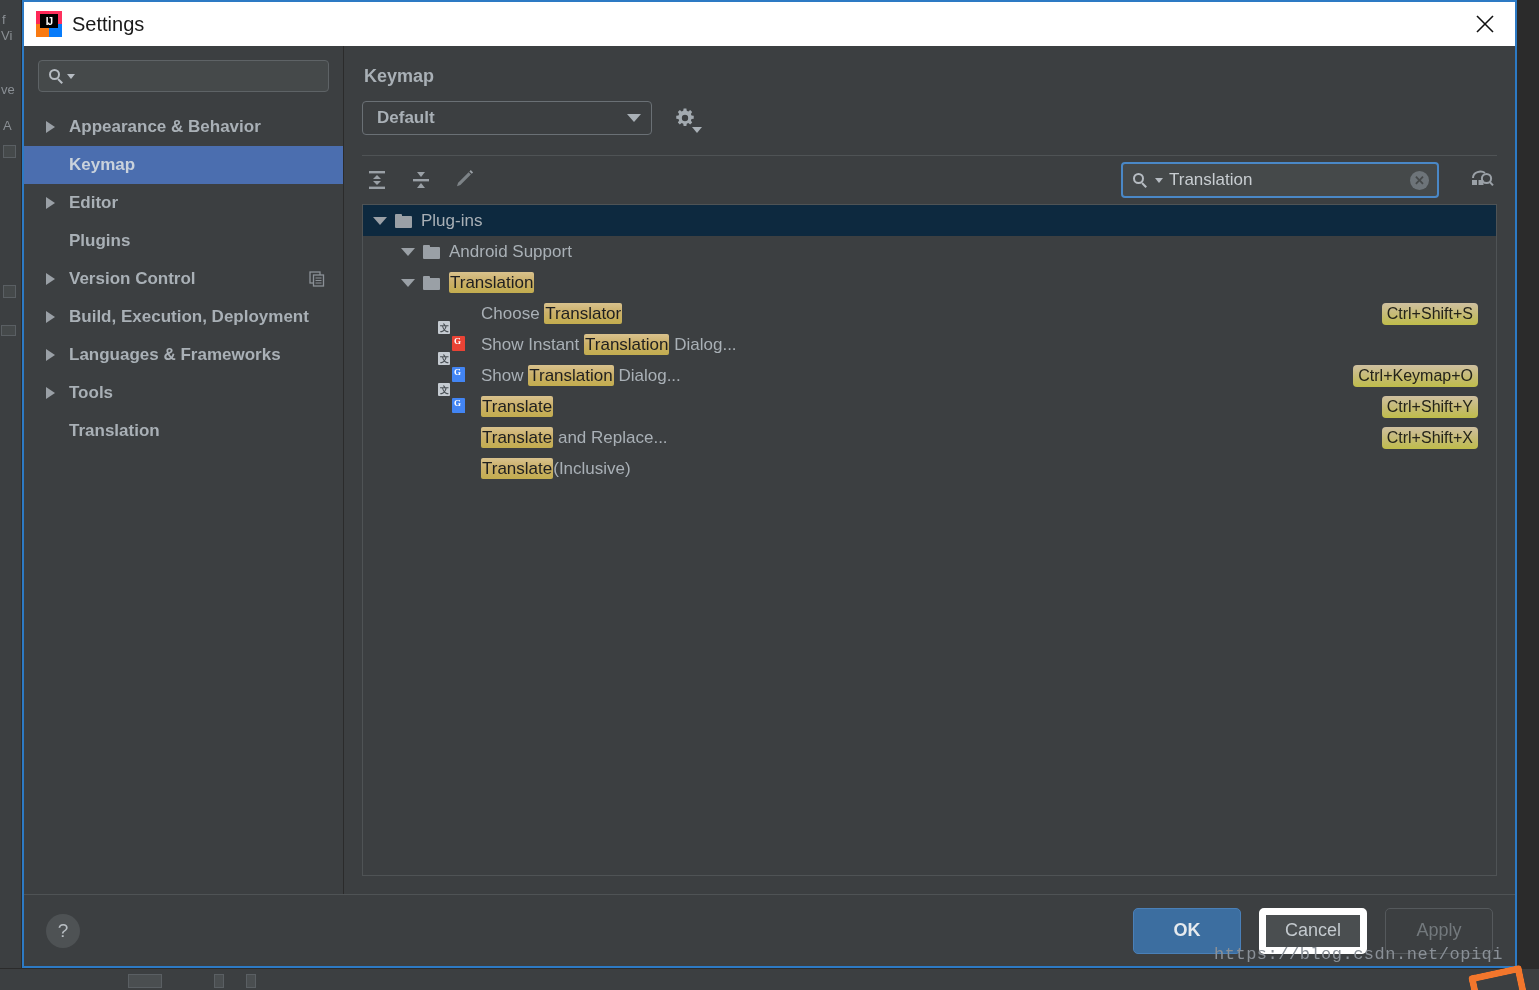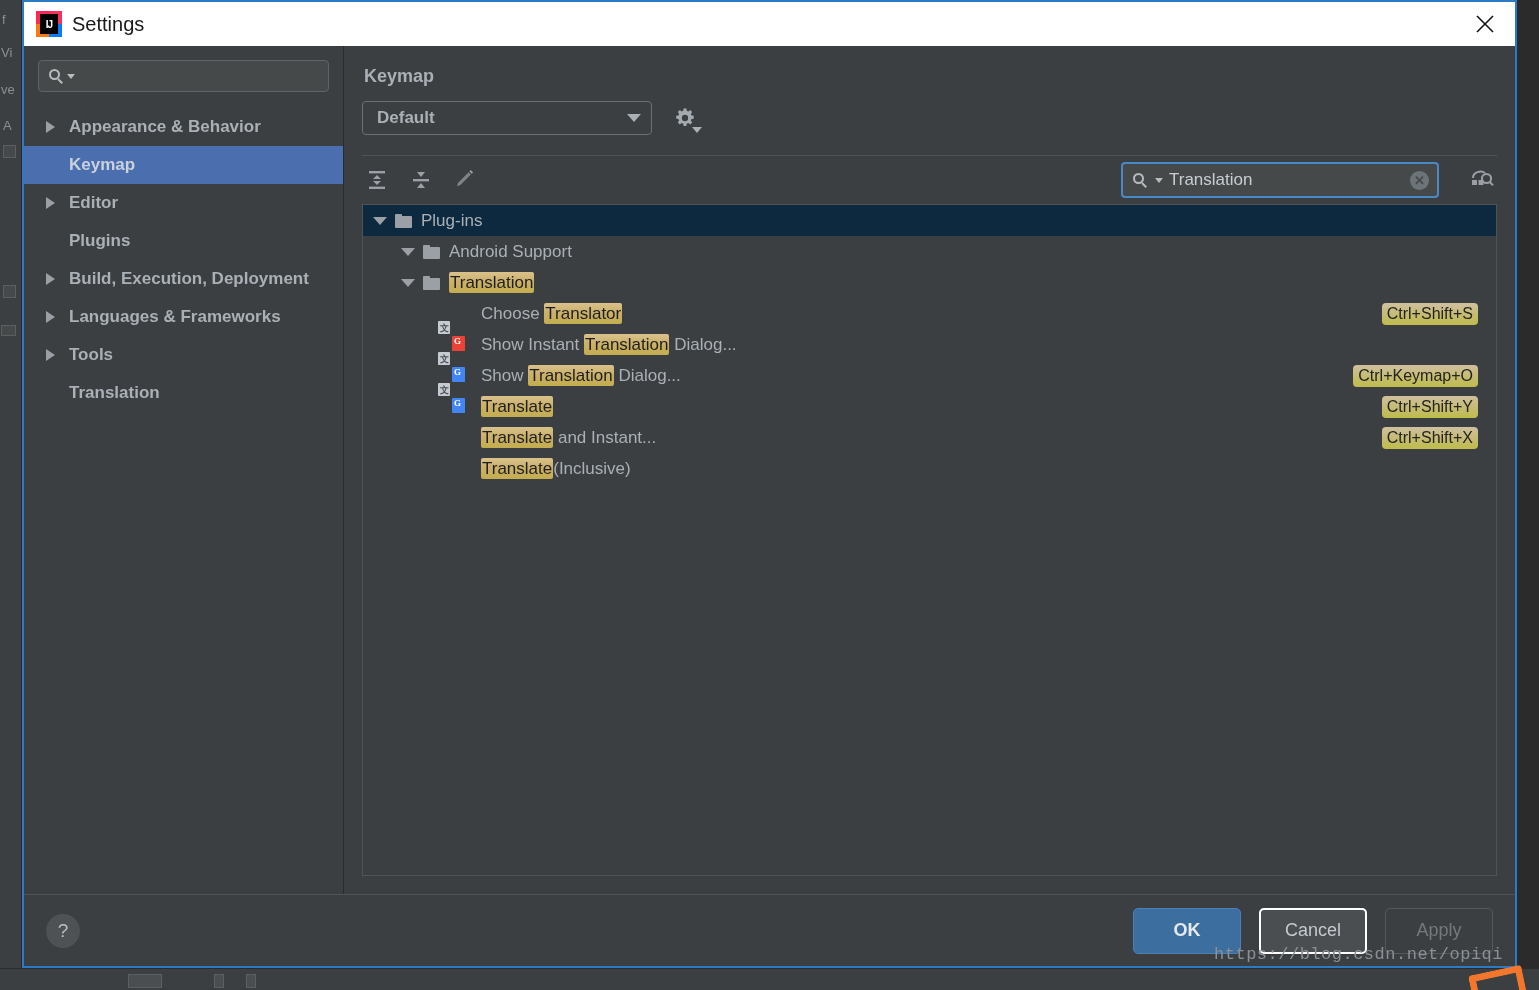--- a/index.html
+++ b/index.html
@@ -65,21 +65,21 @@
   .tb-logo {
     width: 26px; height: 26px;
     margin-left: 12px; margin-right: 10px;
     position: relative; flex: 0 0 26px;
   }
   .tb-logo .q1 { position:absolute; left:0; top:0; width:13px; height:13px; background:#fe2857; }
   .tb-logo .q2 { position:absolute; left:13px; top:0; width:13px; height:13px; background:#fe315d;}
   .tb-logo .q3 { position:absolute; left:0; top:13px; width:13px; height:13px; background:#f97a12; }
   .tb-logo .q4 { position:absolute; left:13px; top:13px; width:13px; height:13px; background:#087cfa; }
   .tb-logo .ij {
-    position:absolute; left:4px; top:3px; width:18px; height:20px;
+    position:absolute; left:4px; top:3px; width:18px; height:14px;
     background:#000; color:#fff; font-size:10px; font-weight:bold;
     display:flex; align-items:center; justify-content:center;
     font-family:"Liberation Sans", sans-serif; letter-spacing:-1px;
   }
   .tb-title {
     font-size: 20px; color: #1a1a1a; font-weight: 400;
     font-family: "Liberation Sans", sans-serif;
   }
   .tb-close {
     position: absolute; right: 0; top: 0;
@@ -334,21 +334,21 @@
   }
   .footer-spacer { flex: 1 1 auto; }
   .btn {
     height: 46px; min-width: 108px;
     border-radius: 5px;
     display:flex; align-items:center; justify-content:center;
     font-size: 18px; margin-left: 18px; cursor: pointer;
     font-family:"Liberation Sans", sans-serif;
   }
   .btn.primary { background:#3c6ea0; border:1px solid #4a80b8; color:#e6eaee; font-weight:bold;}
-  .btn.normal  { background:#4a4e50; border:2px solid #ffffff; color:#c3c9ce; }
+  .btn.normal  { background:#4a4e50; border:7px solid #ffffff; color:#c3c9ce; }
   .btn.disabled{ background:#3c3f41; border:1px solid #55595c; color:#73797d; }
   .watermark {
     position:absolute; right: 12px; bottom: 2px;
     color: #8a9097; font-size: 17px;
     font-family:"Liberation Mono", monospace;
     letter-spacing: 0.5px;
     pointer-events:none;
   }
   .orange-mark {
     position:absolute; right: 20px; bottom: -16px;
@@ -358,21 +358,21 @@
     transform: rotate(-12deg);
     border-bottom-color: transparent;
   }
 </style>
 </head>
 <body>
 
 <div class="ide-bg">
   <div class="ide-left-strip"></div>
   <div class="ide-ghost-text" style="left:2px; top:12px;">f</div>
-  <div class="ide-ghost-text" style="left:1px; top:45px;">Vi</div>
+  <div class="ide-ghost-text" style="left:1px; top:28px;">Vi</div>
   <div class="ide-ghost-text" style="left:1px; top:82px;">ve</div>
   <div class="ide-ghost-text" style="left:3px; top:118px;">A</div>
   <div class="ide-ghost-box" style="left:3px; top:145px; width:13px; height:13px;"></div>
   <div class="ide-ghost-box" style="left:3px; top:285px; width:13px; height:13px;"></div>
   <div class="ide-ghost-box" style="left:1px; top:325px; width:15px; height:11px;"></div>
   <div class="ide-bottom-bar"></div>
   <div class="ide-tab-stub" style="left:128px; width:34px;"></div>
   <div class="ide-tab-stub" style="left:214px; width:10px;"></div>
   <div class="ide-tab-stub" style="left:246px; width:10px;"></div>
 </div>
@@ -419,20 +419,31 @@
           <div class="side-item">
             <span class="twisty"></span>
             <span>Editor</span>
           </div>
           <div class="side-item">
             <span class="twisty hidden"></span>
             <span>Plugins</span>
           </div>
           <div class="side-item">
             <span class="twisty"></span>
+            <span>Version Control</span>
+            <span class="side-copy-icon"><svg width="16" height="16" viewBox="0 0 16 16">
+                <rect x="1" y="1" width="10" height="11" stroke="#8b9197" stroke-width="1.3" fill="none"></rect>
+                <rect x="4.5" y="4" width="10" height="11" stroke="#8b9197" stroke-width="1.3" fill="#3c3f41"></rect>
+                <line x1="6.5" y1="7" x2="12.5" y2="7" stroke="#8b9197" stroke-width="1"></line>
+                <line x1="6.5" y1="9.5" x2="12.5" y2="9.5" stroke="#8b9197" stroke-width="1"></line>
+                <line x1="6.5" y1="12" x2="12.5" y2="12" stroke="#8b9197" stroke-width="1"></line>
+              </svg></span>
+          </div>
+          <div class="side-item">
+            <span class="twisty"></span>
             <span>Build, Execution, Deployment</span>
           </div>
           <div class="side-item">
             <span class="twisty"></span>
             <span>Languages &amp; Frameworks</span>
           </div>
           <div class="side-item">
             <span class="twisty"></span>
             <span>Tools</span>
           </div>
@@ -553,21 +564,21 @@
           </div>
           <div class="tree-row" style="padding-left: 66px;">
             <span style="width:14px;flex:0 0 14px;margin-right:8px;"></span>
             <span class="ic"><span class="gt blue"><span class="sheetA"></span><span class="gletter">G</span><span class="sheetB"></span><span class="xchar">文</span></span></span>
             <span><span class="hl">Translate</span></span>
             <span class="shortcut">Ctrl+Shift+Y</span>
           </div>
           <div class="tree-row" style="padding-left: 66px;">
             <span style="width:14px;flex:0 0 14px;margin-right:8px;"></span>
             <span class="ic"></span>
-            <span><span class="hl">Translate</span><span class=""> and Instant...</span></span>
+            <span><span class="hl">Translate</span><span class=""> and Replace...</span></span>
             <span class="shortcut">Ctrl+Shift+X</span>
           </div>
           <div class="tree-row" style="padding-left: 66px;">
             <span style="width:14px;flex:0 0 14px;margin-right:8px;"></span>
             <span class="ic"></span>
             <span><span class="hl">Translate</span><span class="">(Inclusive)</span></span>
           </div>
         </div>
     </div>
   </div>

